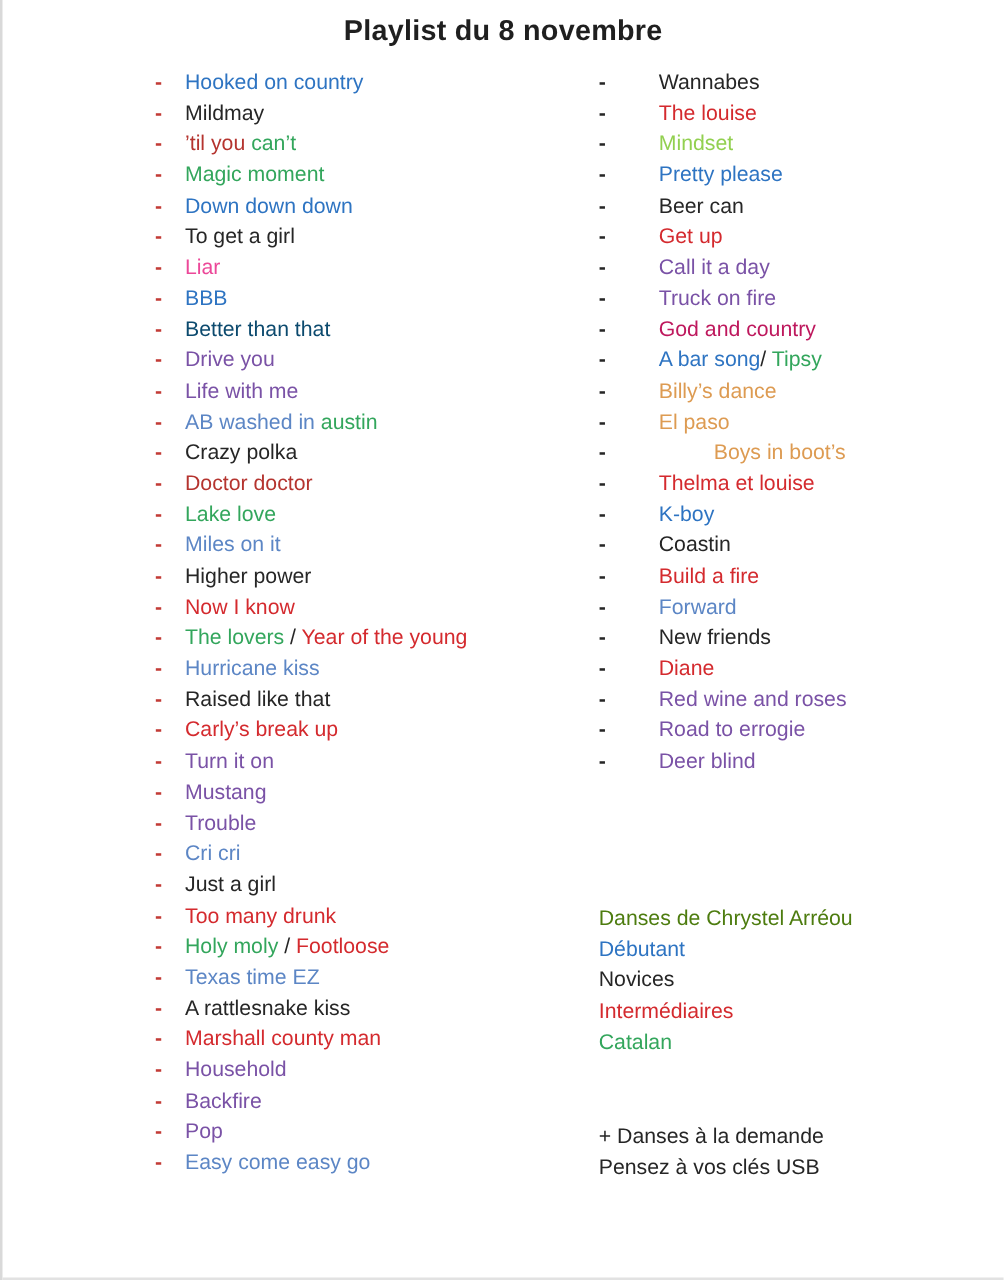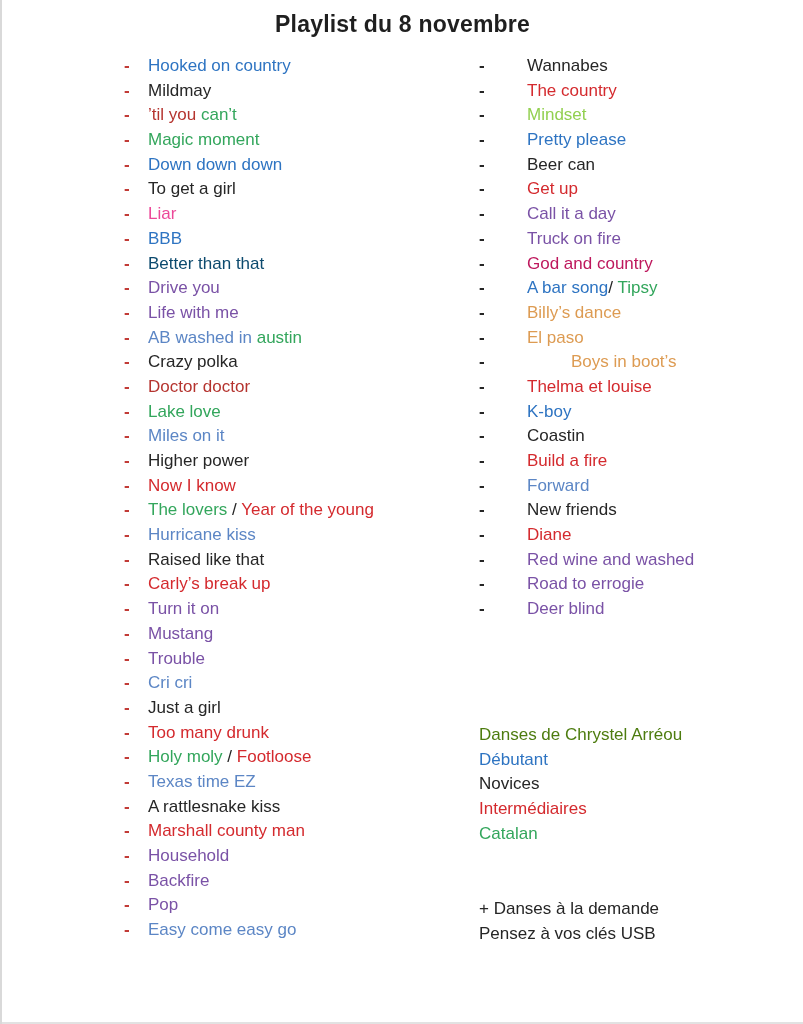--- a/index.html
+++ b/index.html
@@ -114,40 +114,40 @@
       <div class="row"><span class="dash" style="color: rgb(194, 59, 54);">-</span><span class="label"><span style="color: rgb(92, 134, 197);">Texas time EZ</span></span></div>
       <div class="row"><span class="dash" style="color: rgb(194, 59, 54);">-</span><span class="label"><span style="color: rgb(38, 38, 38);">A rattlesnake kiss</span></span></div>
       <div class="row"><span class="dash" style="color: rgb(194, 59, 54);">-</span><span class="label"><span style="color: rgb(212, 42, 46);">Marshall county man</span></span></div>
       <div class="row"><span class="dash" style="color: rgb(194, 59, 54);">-</span><span class="label"><span style="color: rgb(122, 82, 166);">Household</span></span></div>
       <div class="row"><span class="dash" style="color: rgb(194, 59, 54);">-</span><span class="label"><span style="color: rgb(122, 82, 166);">Backfire</span></span></div>
       <div class="row"><span class="dash" style="color: rgb(194, 59, 54);">-</span><span class="label"><span style="color: rgb(122, 82, 166);">Pop</span></span></div>
       <div class="row"><span class="dash" style="color: rgb(194, 59, 54);">-</span><span class="label"><span style="color: rgb(92, 134, 197);">Easy come easy go</span></span></div>
     </div>
   <div class="list col-right" id="right-list">
       <div class="row"><span class="dash" style="color: rgb(38, 38, 38);">-</span><span class="label"><span style="color: rgb(38, 38, 38);">Wannabes</span></span></div>
-      <div class="row"><span class="dash" style="color: rgb(38, 38, 38);">-</span><span class="label"><span style="color: rgb(212, 42, 46);">The country</span></span></div>
+      <div class="row"><span class="dash" style="color: rgb(38, 38, 38);">-</span><span class="label"><span style="color: rgb(212, 42, 46);">The louise</span></span></div>
       <div class="row"><span class="dash" style="color: rgb(38, 38, 38);">-</span><span class="label"><span style="color: rgb(146, 208, 80); text-align: center;">Mindset</span></span></div>
       <div class="row"><span class="dash" style="color: rgb(38, 38, 38);">-</span><span class="label"><span style="color: rgb(46, 116, 194);">Pretty please</span></span></div>
       <div class="row"><span class="dash" style="color: rgb(38, 38, 38);">-</span><span class="label"><span style="color: rgb(38, 38, 38);">Beer can</span></span></div>
       <div class="row"><span class="dash" style="color: rgb(38, 38, 38);">-</span><span class="label"><span style="color: rgb(212, 42, 46);">Get up</span></span></div>
       <div class="row"><span class="dash" style="color: rgb(38, 38, 38);">-</span><span class="label"><span style="color: rgb(122, 82, 166);">Call it a day</span></span></div>
       <div class="row"><span class="dash" style="color: rgb(38, 38, 38);">-</span><span class="label"><span style="color: rgb(122, 82, 166);">Truck on fire</span></span></div>
       <div class="row"><span class="dash" style="color: rgb(38, 38, 38);">-</span><span class="label"><span style="color: #be185d; text-align: center;">God and country</span></span></div>
       <div class="row"><span class="dash" style="color: rgb(38, 38, 38);">-</span><span class="label"><span style="color: rgb(46, 116, 194);">A bar song</span><span style="color: rgb(38, 38, 38);">/</span><span style="color: rgb(51, 166, 92);"> Tipsy</span></span></div>
       <div class="row"><span class="dash" style="color: rgb(38, 38, 38);">-</span><span class="label"><span style="color: rgb(221, 155, 82);">Billy’s dance</span></span></div>
       <div class="row"><span class="dash" style="color: rgb(38, 38, 38);">-</span><span class="label"><span style="color: rgb(221, 155, 82);">El paso</span></span></div>
       <div class="row"><span class="dash" style="color: rgb(38, 38, 38);">-</span><span class="label"><span style="color: rgb(221, 155, 82); margin-left: 44px;">Boys in boot’s</span></span></div>
       <div class="row"><span class="dash" style="color: rgb(38, 38, 38);">-</span><span class="label"><span style="color: rgb(212, 42, 46);">Thelma et louise</span></span></div>
       <div class="row"><span class="dash" style="color: rgb(38, 38, 38);">-</span><span class="label"><span style="color: rgb(46, 116, 194);">K-boy</span></span></div>
       <div class="row"><span class="dash" style="color: rgb(38, 38, 38);">-</span><span class="label"><span style="color: rgb(38, 38, 38);">Coastin</span></span></div>
       <div class="row"><span class="dash" style="color: rgb(38, 38, 38);">-</span><span class="label"><span style="color: rgb(212, 42, 46);">Build a fire</span></span></div>
       <div class="row"><span class="dash" style="color: rgb(38, 38, 38);">-</span><span class="label"><span style="color: rgb(92, 134, 197);">Forward</span></span></div>
       <div class="row"><span class="dash" style="color: rgb(38, 38, 38);">-</span><span class="label"><span style="color: rgb(38, 38, 38);">New friends</span></span></div>
       <div class="row"><span class="dash" style="color: rgb(38, 38, 38);">-</span><span class="label"><span style="color: rgb(212, 42, 46);">Diane</span></span></div>
-      <div class="row"><span class="dash" style="color: rgb(38, 38, 38);">-</span><span class="label"><span style="color: rgb(122, 82, 166);">Red wine and washed</span></span></div>
+      <div class="row"><span class="dash" style="color: rgb(38, 38, 38);">-</span><span class="label"><span style="color: rgb(122, 82, 166);">Red wine and roses</span></span></div>
       <div class="row"><span class="dash" style="color: rgb(38, 38, 38);">-</span><span class="label"><span style="color: rgb(122, 82, 166);">Road to errogie</span></span></div>
       <div class="row"><span class="dash" style="color: rgb(38, 38, 38);">-</span><span class="label"><span style="color: rgb(122, 82, 166);">Deer blind</span></span></div>
     </div>
 
   <div class="info-block" id="info-block">
       <div class="plain-line" style="color: #4d7c0f;">Danses de Chrystel Arréou</div>
       <div class="plain-line" style="color: rgb(46, 116, 194);">Débutant</div>
       <div class="plain-line" style="color: rgb(38, 38, 38);">Novices</div>
       <div class="plain-line" style="color: rgb(212, 42, 46);">Intermédiaires</div>
       <div class="plain-line" style="color: rgb(51, 166, 92);">Catalan</div>

